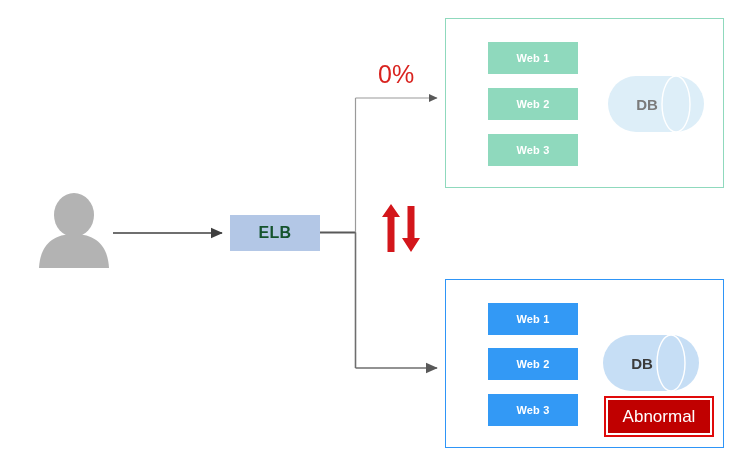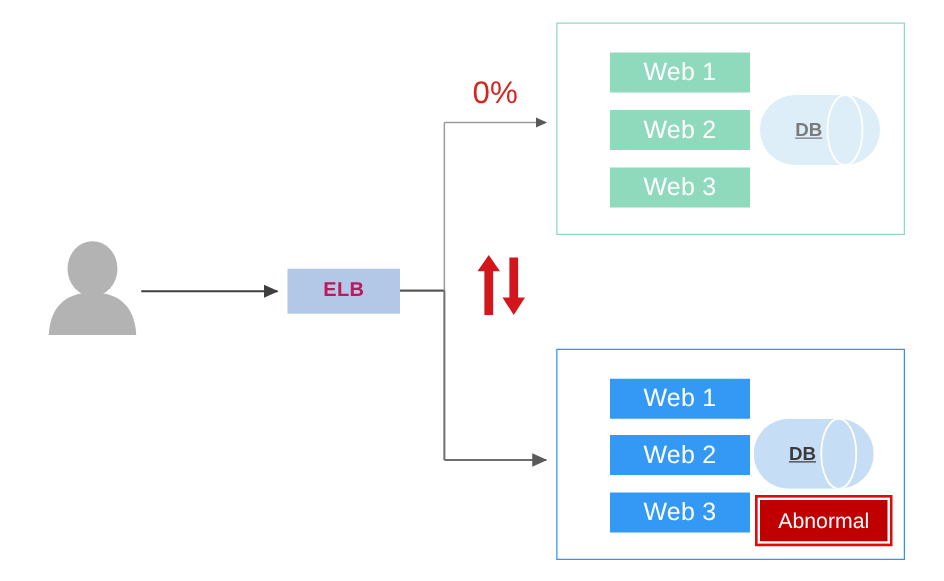--- a/index.html
+++ b/index.html
@@ -21,21 +21,21 @@
 
   
   #user-icon { left: 36px; top: 192px; width: 76px; height: 78px; }
 
   
   #elb-box {
     left: 230px; top: 215px;
     width: 90px; height: 36px;
     background: #b3c7e6;
     display: flex; align-items: center; justify-content: center;
-    font-size: 16px; font-weight: bold; color: #be185d;
+    font-size: 16px; font-weight: bold; color: #14532d;
     letter-spacing: 0.3px;
   }
 
   
   #connectors { left: 0; top: 0; width: 755px; height: 465px; }
 
   
   .pct {
     color: #d9231f;
     font-size: 25px;
@@ -59,25 +59,25 @@
     border: 1.4px solid #8fd9bd;
   }
   #panel-active {
     left: 445px; top: 279px;
     width: 279px; height: 169px;
     border: 1.4px solid #2e95f7;
   }
 
   
   .web-box {
-    width: 112px; height: 32px;
+    width: 90px; height: 32px;
     display: flex; align-items: center; justify-content: center;
     color: #ffffff;
-    font-size: 20px;
-    font-weight: normal;
+    font-size: 11px;
+    font-weight: bold;
     letter-spacing: 0.2px;
   }
   .web-green { background: #8fd9bd; }
   .web-blue  { background: #3399f5; }
 
   
   #sb-web-1 { left: 488px; top: 42px; }
   #sb-web-2 { left: 488px; top: 88px; }
   #sb-web-3 { left: 488px; top: 134px; }
   
@@ -88,21 +88,20 @@
   
   .db-wrap { width: 96px; height: 56px; }
   #db-standby { left: 608px; top: 76px; }
   #db-active  { left: 603px; top: 335px; }
   .db-label {
     position: absolute;
     left: 0; top: 0; width: 78px; height: 56px;
     display: flex; align-items: center; justify-content: center;
     font-size: 15px; font-weight: bold;
     pointer-events: none;
-    text-decoration: underline;
   }
   #db-standby .db-label { color: #7b7b7b; }
   #db-active  .db-label { color: #3b3b3b; }
 
   
   #abnormal-badge {
     left: 606px; top: 398px;
     width: 106px; height: 37px;
     box-sizing: border-box;
     background: #c00000;

